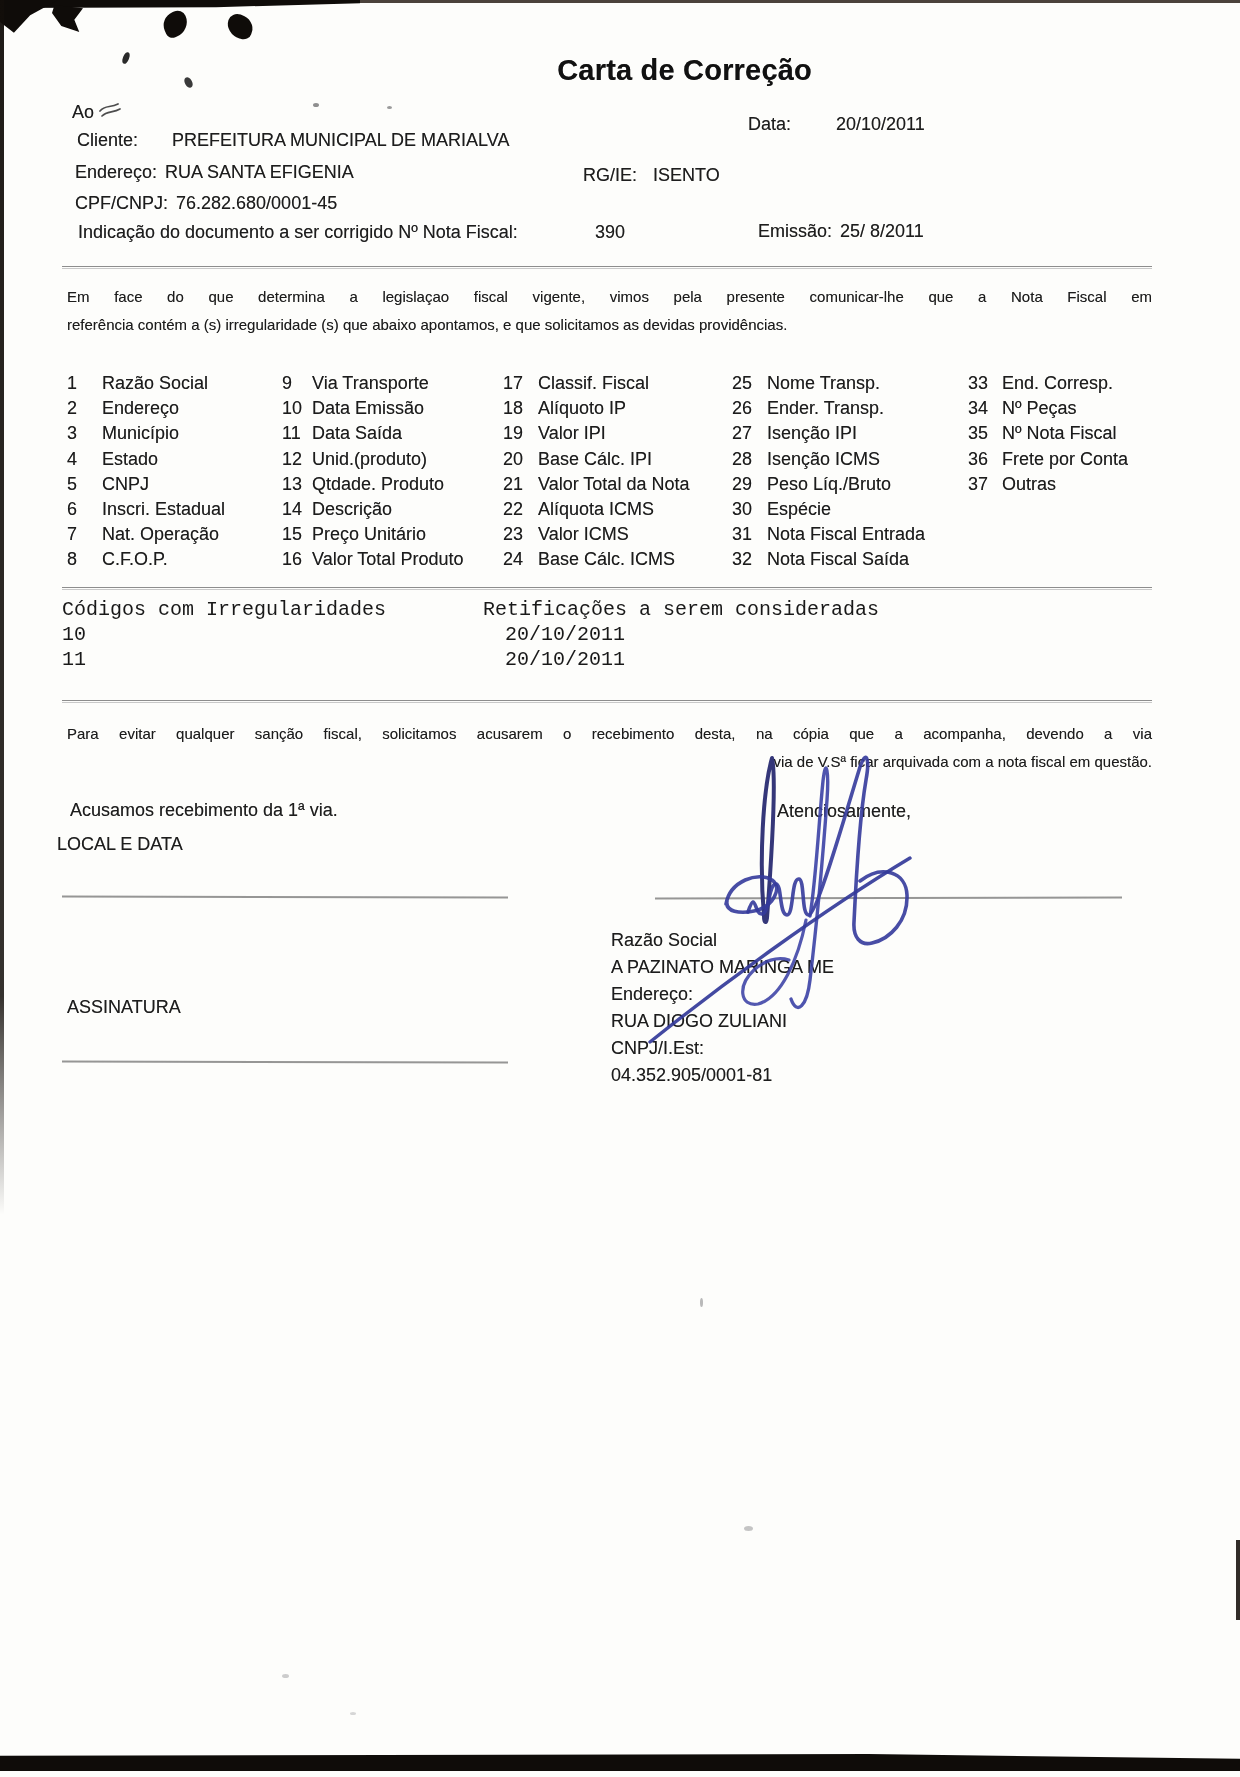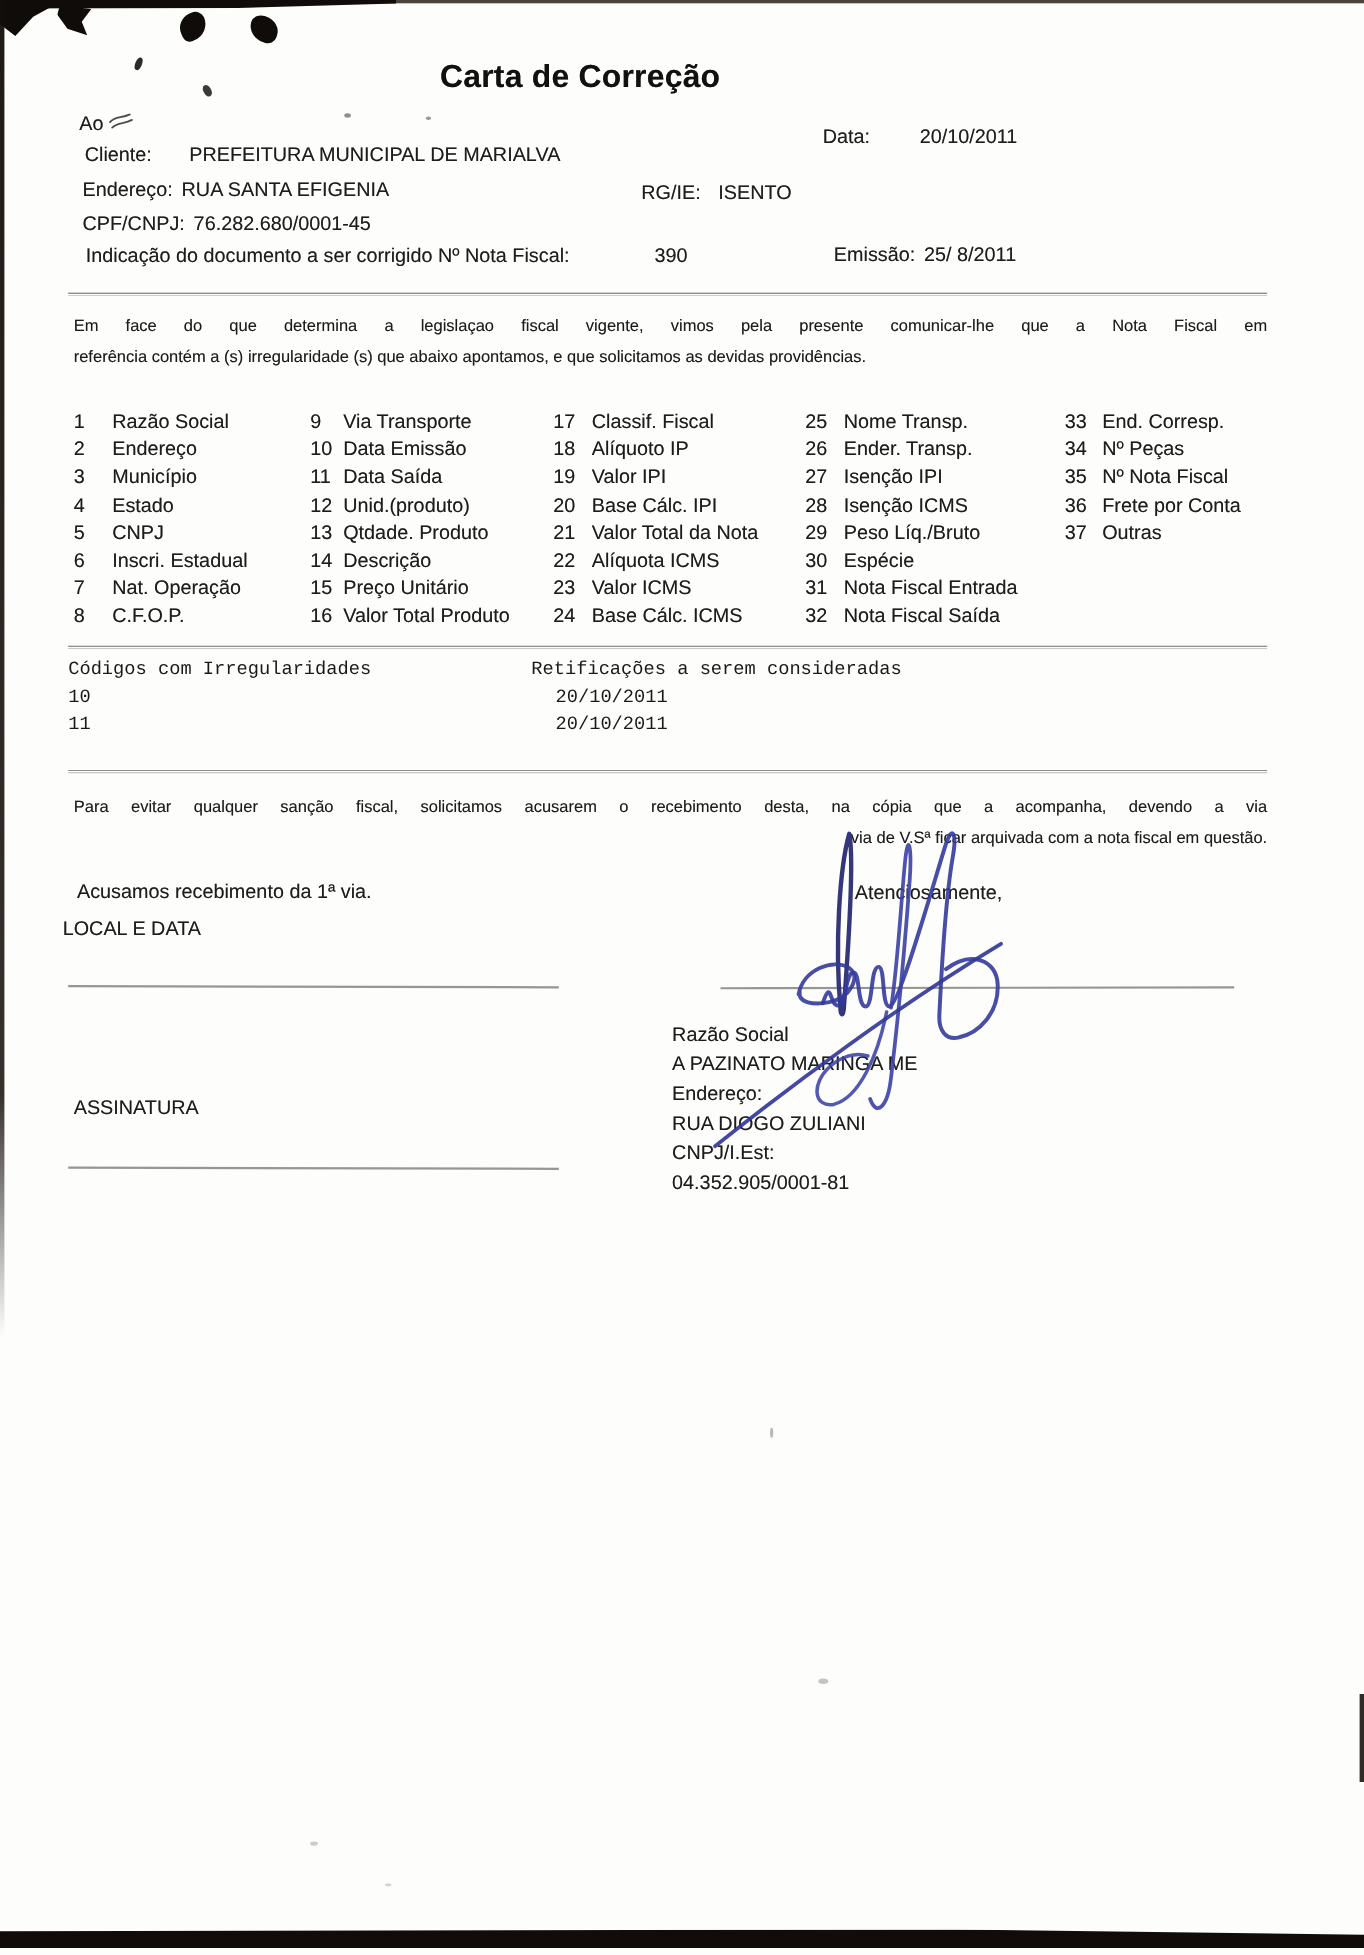--- a/index.html
+++ b/index.html
@@ -14,21 +14,21 @@
   .pair{display:flex;gap:8px;}
   .para{width:1085px;font-size:15px;line-height:28.5px;white-space:normal;text-shadow:0 0 .4px rgba(0,0,0,.4);}
   .just{text-align:justify;text-align-last:justify;}
   .rule{height:3px;background:linear-gradient(to bottom,#8d8d8d 0,#8d8d8d 1px,transparent 1px,transparent 2px,#c9c9c9 2px,#c9c9c9 3px);}
   .sigline{height:2px;background:#7c7c7c;opacity:.8;}
   .fc-col{top:371px;}
   .fc-row{display:flex;height:25.2px;line-height:25.2px;font-size:18px;text-shadow:0 0 .4px rgba(0,0,0,.45);}
   .fc-num{width:35px;flex:0 0 auto;}
   .fc-col[data-column="1"] .fc-num{width:30px;}
   .fc-col[data-column="4"] .fc-num{width:34px;}
-  .mono{font-family:"Liberation Mono","DejaVu Sans Mono",monospace;font-size:17px;line-height:25px;color:#191919;}
+  .mono{font-family:"Liberation Mono","DejaVu Sans Mono",monospace;font-size:20px;line-height:25px;color:#191919;}
   .issuer-block div{height:27px;line-height:27px;font-size:18px;text-shadow:0 0 .4px rgba(0,0,0,.4);}
   .speck{position:absolute;border-radius:50%;}
   .artifact{position:absolute;background:#0f0c09;}
   svg{display:block;}
 </style>
 </head>
 <body>
 
 <div class="artifact" style="left:0;top:0;width:1240px;height:3px;background:#2b2119;opacity:.85;"></div>
 <div class="artifact" style="left:0;top:0;width:360px;height:8px;clip-path:polygon(0 0,100% 0,100% 40%,60% 90%,0 100%);"></div>
@@ -41,21 +41,21 @@
 <div style="position:absolute;left:0;top:0;width:4px;height:1215px;background:linear-gradient(to bottom,rgba(18,14,10,.95) 0%,rgba(18,14,10,.85) 82%,rgba(18,14,10,0) 100%);"></div>
 <div style="position:absolute;left:1236px;top:1540px;width:4px;height:80px;background:#1b1511;opacity:.9;"></div>
 <div class="artifact" style="left:0;top:1754px;width:1240px;height:17px;clip-path:polygon(0 10%,70% 0,100% 28%,100% 100%,0 100%);"></div>
 <div class="speck" style="left:313px;top:103px;width:6px;height:4px;background:#8f8f8f;"></div>
 <div class="speck" style="left:387px;top:106px;width:5px;height:3px;background:#9a9a9a;"></div>
 <div class="speck" style="left:700px;top:1298px;width:3px;height:9px;background:#b9b9b9;"></div>
 <div class="speck" style="left:744px;top:1526px;width:9px;height:5px;background:#c4c4c4;"></div>
 <div class="speck" style="left:282px;top:1674px;width:7px;height:4px;background:#cccccc;"></div>
 <div class="speck" style="left:350px;top:1712px;width:6px;height:3px;background:#d6d6d6;"></div>
 
-<div class="abs title" style="left:400px;top:54px;width:412px;text-align:left;">Carta de Correção</div>
+<div class="abs title" style="left:400px;top:54px;width:412px;text-align:right;">Carta de Correção</div>
 
 <div class="abs txt" style="left:72px;top:101px;">Ao</div>
 <svg class="abs" style="left:99px;top:103px;" width="24" height="15" viewBox="0 0 24 15">
   <path d="M1,8 C6,2 11,5 19,1 M3,13 C8,8 14,10 21,6" fill="none" stroke="#4d4d4d" stroke-width="1.7" stroke-linecap="round"></path>
 </svg>
 
 <div class="abs txt pair" style="left:748px;top:113px;gap:45px;">
   <span>Data:</span>
   <span>20/10/2011</span>
 </div>

